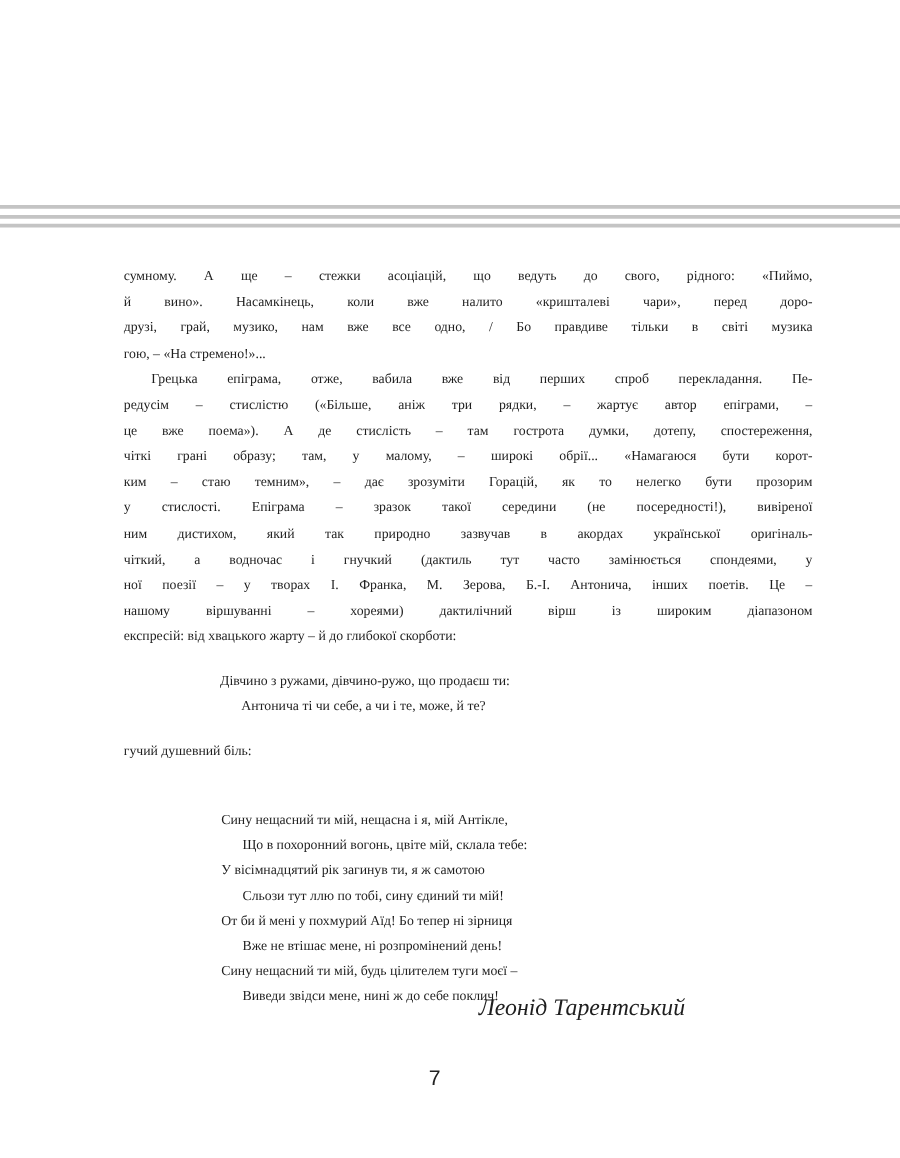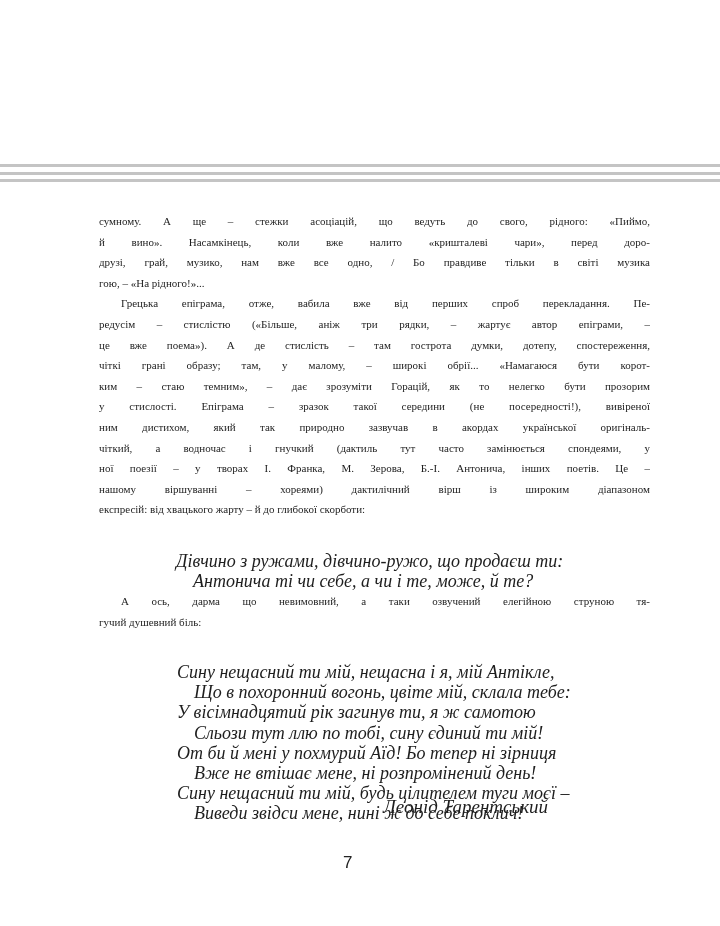--- a/index.html
+++ b/index.html
@@ -9,63 +9,62 @@
   .rule.r1 { top: 164px; }
   .rule.r2 { top: 172px; }
   .rule.r3 { top: 179px; }
   .prose { position: absolute; left: 68px; width: 551px; font-family: "Liberation Serif", serif;
            font-size: 11px; line-height: 20.6px; margin-left: 31px; }
   .prose .line { display: block; white-space: nowrap; text-align: justify; text-align-last: justify; height: 20.6px; }
   .prose .line.last { text-align-last: left; }
   .prose .line.indent { padding-left: 22px; }
   #block1 { top: 211px; }
   #block2 { top: 591px; }
-  .verse { position: absolute; font-family: "Liberation Serif", serif; font-style: italic;
-           font-size: 18px; line-height: 20.2px; white-space: nowrap; margin-top: 16px; }
+  .verse { position: absolute; font-family: "Liberation Serif", serif; 
+           font-size: 11px; line-height: 20.2px; white-space: nowrap; }
   .verse .v { display: block; height: 20.2px; }
   .verse .v.in { padding-left: 17px; }
   #epigram1 { top: 535px; left: 176px; }
   #epigram2 { top: 646px; left: 177px; }
   #author { position: absolute; top: 796px; left: 383px; width: 136px; text-align: right;
             font-family: "Liberation Serif", serif; font-style: italic; font-size: 19px; white-space: nowrap; }
   #page-number { position: absolute; top: 853px; left: 343px; font-family: "Liberation Sans", sans-serif;
                  font-size: 17px; color: #222; }
 </style>
 </head>
 <body>
 
 <div class="rule r1"></div>
 <div class="rule r2"></div>
 <div class="rule r3"></div>
 
 <div id="block1" class="prose">
     <span class="line" style="white-space: nowrap; overflow: hidden;">сумному. А ще – стежки асоціацій, що ведуть до свого, рідного: «Пиймо,</span>
     <span class="line" style="white-space: nowrap; overflow: hidden;">й вино». Насамкінець, коли вже налито «кришталеві чари», перед доро-</span>
     <span class="line" style="white-space: nowrap; overflow: hidden;">друзі, грай, музико, нам вже все одно, / Бо правдиве тільки в світі музика</span>
-    <span class="line last" style="white-space: nowrap; overflow: hidden;">гою, – «На рідного!»...</span>
+    <span class="line last" style="white-space: nowrap; overflow: hidden;">гою, – «На стремено!»...</span>
     <span class="line indent" style="white-space: nowrap; overflow: hidden;">Грецька епіграма, отже, вабила вже від перших спроб перекладання. Пе-</span>
     <span class="line" style="white-space: nowrap; overflow: hidden;">редусім – стислістю («Більше, аніж три рядки, – жартує автор епіграми, –</span>
     <span class="line" style="white-space: nowrap; overflow: hidden;">це вже поема»). А де стислість – там гострота думки, дотепу, спостереження,</span>
     <span class="line" style="white-space: nowrap; overflow: hidden;">чіткі грані образу; там, у малому, – широкі обрії... «Намагаюся бути корот-</span>
     <span class="line" style="white-space: nowrap; overflow: hidden;">ким – стаю темним», – дає зрозуміти Горацій, як то нелегко бути прозорим</span>
     <span class="line" style="white-space: nowrap; overflow: hidden;">у стислості. Епіграма – зразок такої середини (не посередності!), вивіреної</span>
     <span class="line" style="white-space: nowrap; overflow: hidden;">ним дистихом, який так природно зазвучав в акордах української оригіналь-</span>
     <span class="line" style="white-space: nowrap; overflow: hidden;">чіткий, а водночас і гнучкий (дактиль тут часто замінюється спондеями, у</span>
     <span class="line" style="white-space: nowrap; overflow: hidden;">ної поезії – у творах І. Франка, М. Зерова, Б.-І. Антонича, інших поетів. Це –</span>
     <span class="line" style="white-space: nowrap; overflow: hidden;">нашому віршуванні – хореями) дактилічний вірш із широким діапазоном</span>
     <span class="line last" style="white-space: nowrap; overflow: hidden;">експресій: від хвацького жарту – й до глибокої скорботи:</span>
   </div>
 
 <div id="epigram1" class="verse">
     <span class="v">Дівчино з ружами, дівчино-ружо, що продаєш ти:</span>
     <span class="v in">Антонича ті чи себе, а чи і те, може, й те?</span>
   </div>
 
 <div id="block2" class="prose">
-    <span class="line indent" style="white-space: nowrap; overflow: hidden;">А ось, дарма що невимовний, а таки озвучений елегійною струною тя-</span>
     <span class="line last" style="white-space: nowrap; overflow: hidden;">гучий душевний біль:</span>
   </div>
 
 <div id="epigram2" class="verse">
     <span class="v">Сину нещасний ти мій, нещасна і я, мій Антікле,</span>
     <span class="v in">Що в похоронний вогонь, цвіте мій, склала тебе:</span>
     <span class="v">У вісімнадцятий рік загинув ти, я ж самотою</span>
     <span class="v in">Сльози тут ллю по тобі, сину єдиний ти мій!</span>
     <span class="v">От би й мені у похмурий Аїд! Бо тепер ні зірниця</span>
     <span class="v in">Вже не втішає мене, ні розпромінений день!</span>

